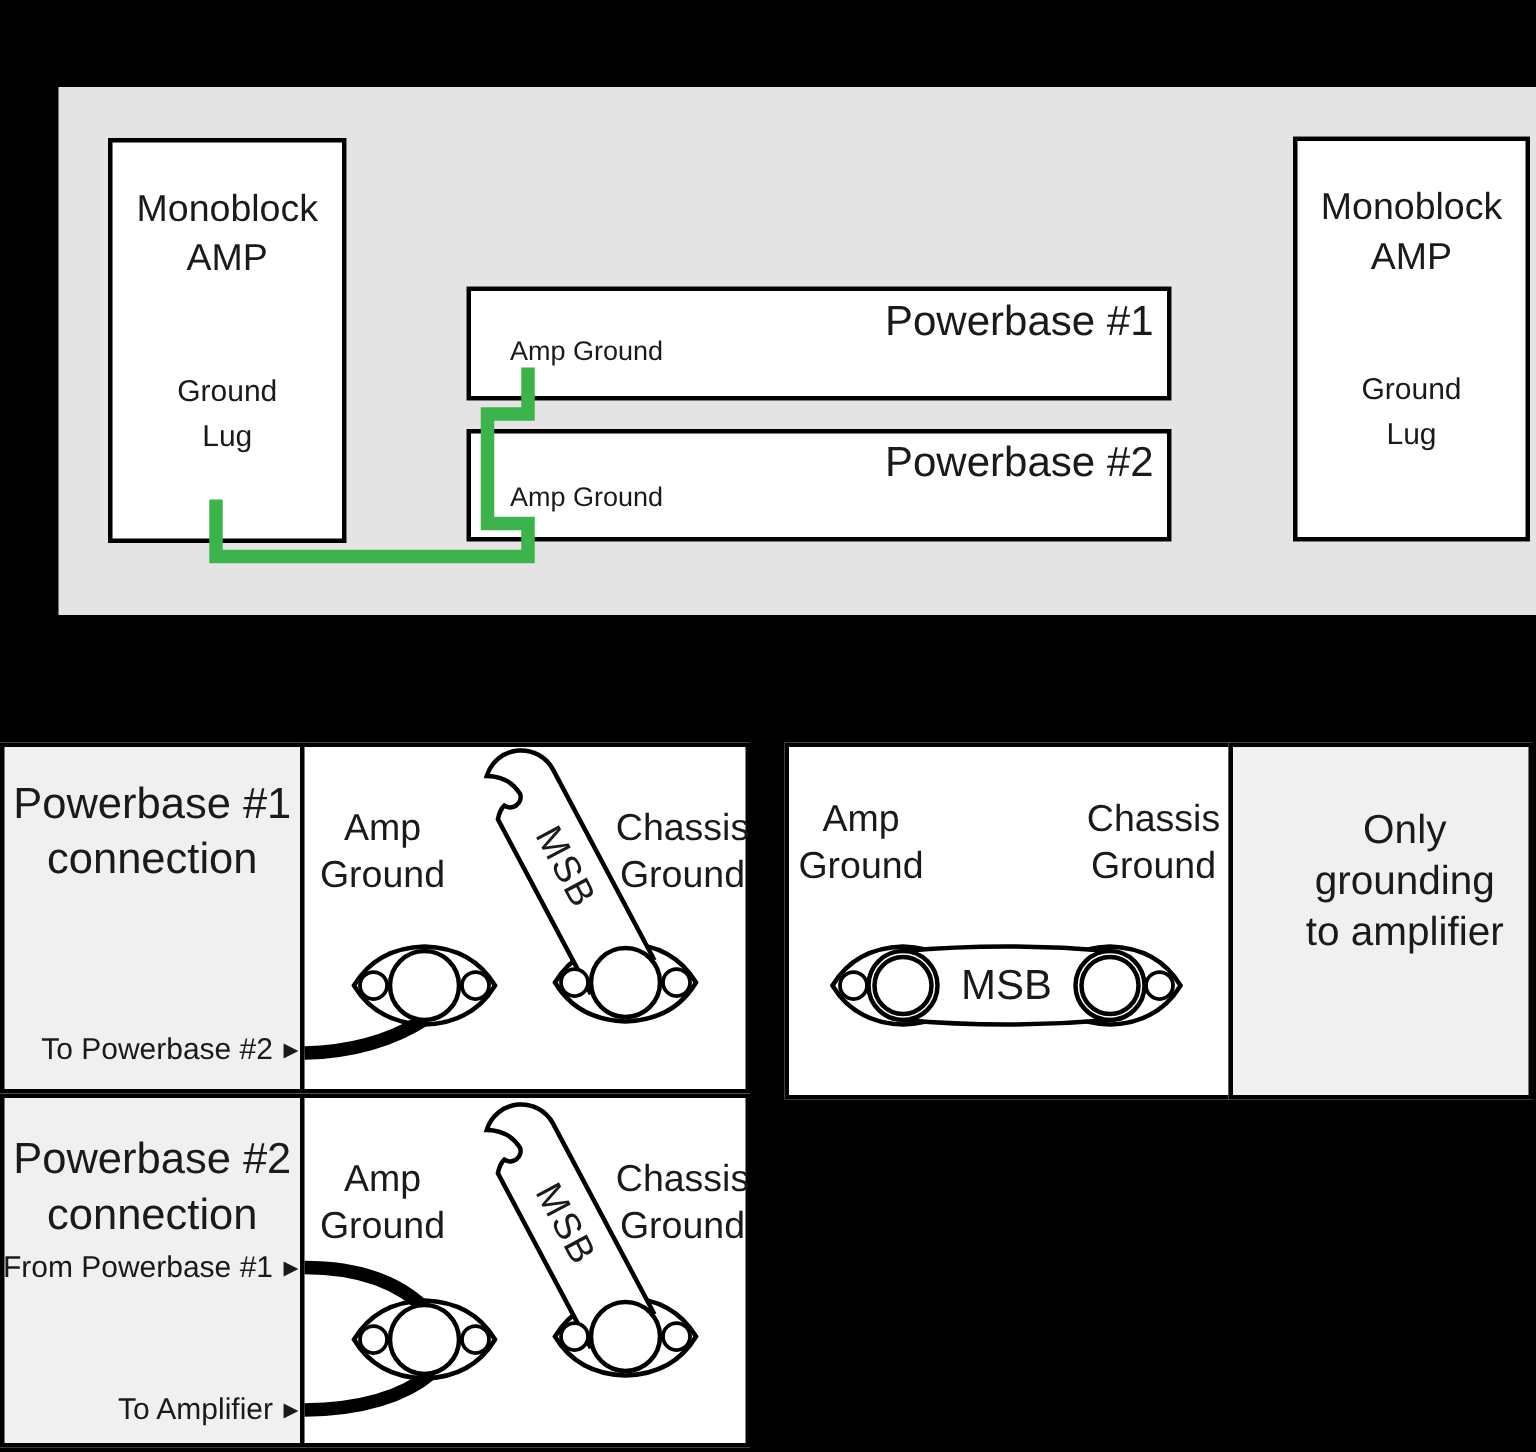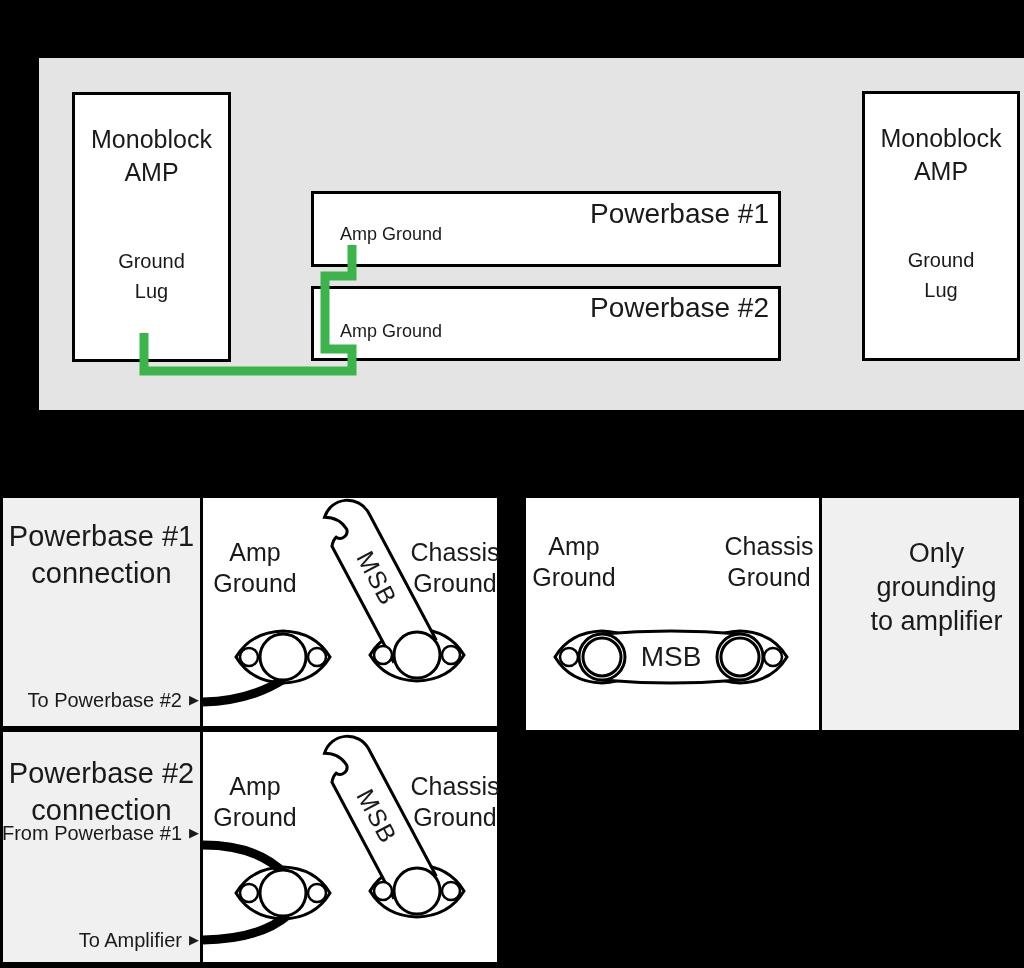--- a/index.html
+++ b/index.html
@@ -123,21 +123,21 @@
     <div class="txt msb-rot" style="left:147px; top:69px;">MSB</div>
   </div>
 </div>
 
 <div class="panel gray" style="left:0; top:729px; width:203px; height:236px;">
   <div class="origin" style="width:203px; height:236px;">
     <div class="txt row-title" style="top:26px; left:0;">
       <div>Powerbase #2</div>
         <div>connection</div>
     </div>
-    <div class="linkrow" style="top:92px; right:4px;">
+    <div class="linkrow" style="top:104px; right:4px;">
       <span>From Powerbase #1</span>
         <span class="arrow">▶</span>
     </div>
     <div class="linkrow" style="top:199px; right:4px;">
       <span>To Amplifier</span>
         <span class="arrow">▶</span>
     </div>
   </div>
 </div>
 

